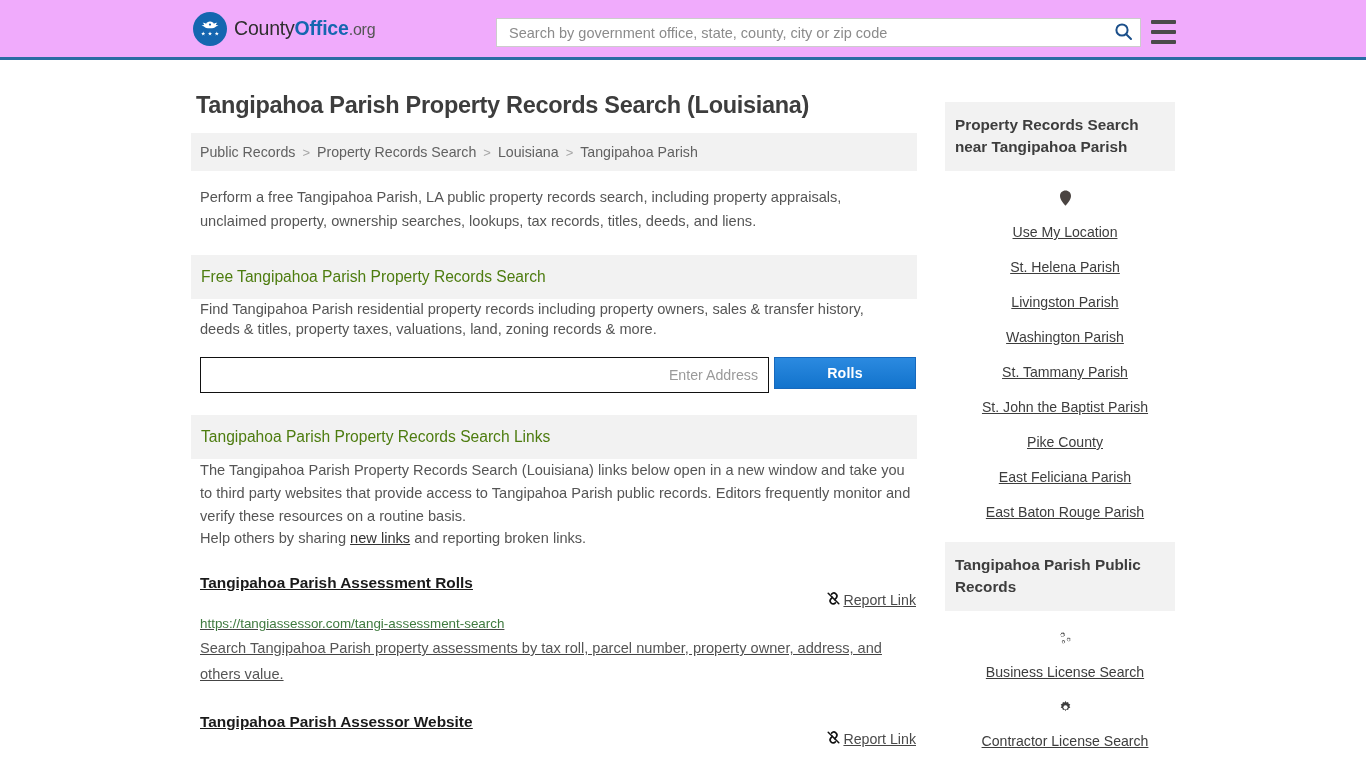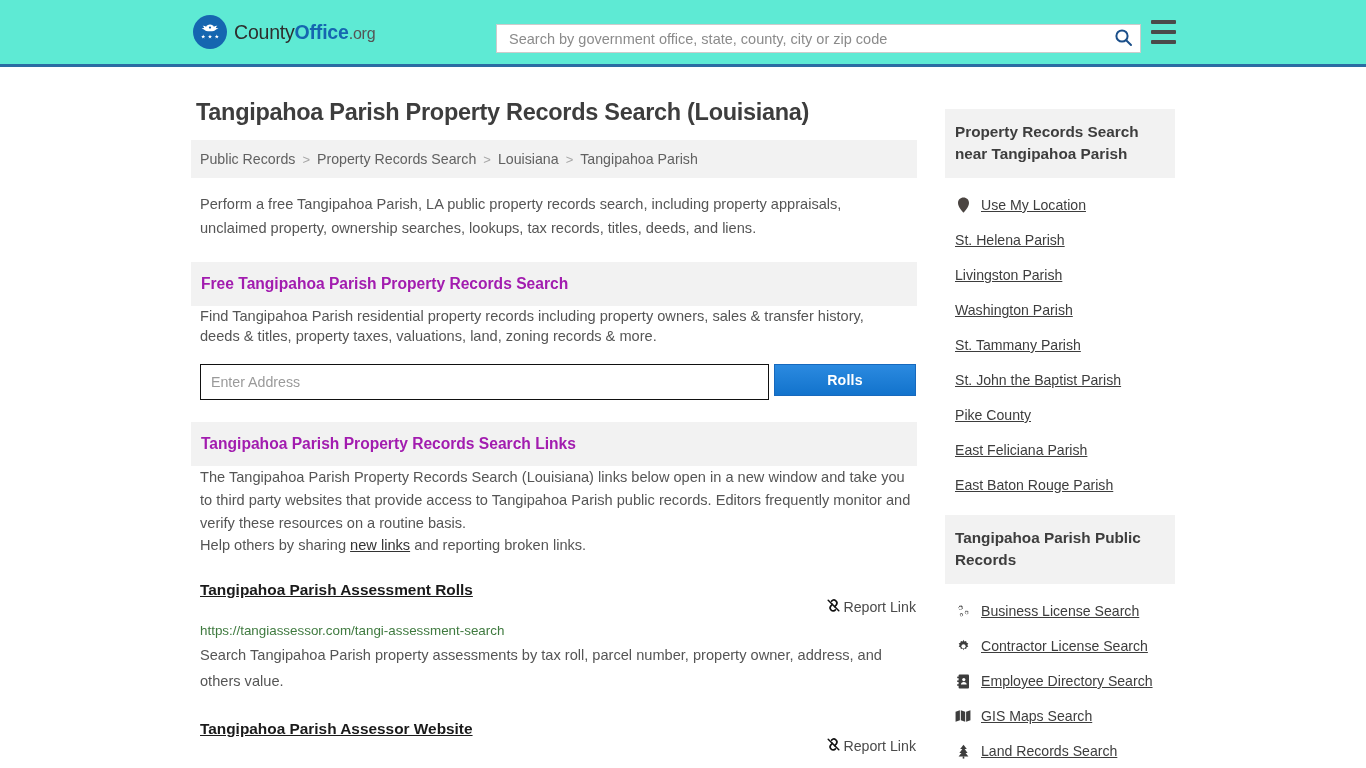--- a/index.html
+++ b/index.html
@@ -6,22 +6,22 @@
   html, body {
     width: 1366px; height: 768px;
     overflow: hidden;
     background: #ffffff;
     font-family: "Liberation Sans", sans-serif;
     color: #444444;
   }
 
   
   .site-header {
-    height: 67px;
-    background: #5eead4;
+    height: 60px;
+    background: #f0abfc;
     border-bottom: 3px solid #2b6ca3;
     display: flex;
     align-items: center;
     position: relative;
   }
   .brand {
     display: flex;
     align-items: center;
     margin-left: 193px;
     gap: 7px;
@@ -40,21 +40,21 @@
     font-size: 19.5px;
     letter-spacing: -0.2px;
     white-space: nowrap;
   }
   .brand-text .t1 { color: #2e2e2e; font-weight: 400; }
   .brand-text .t2 { color: #1566b0; font-weight: 700; }
   .brand-text .t3 { color: #555555; font-weight: 400; font-size: 16px; }
 
   .header-search {
     position: absolute;
-    left: 496px; top: 24px;
+    left: 496px; top: 18px;
     width: 645px; height: 29px;
     background: #ffffff;
     border: 1px solid #cccccc;
     display: flex; align-items: center;
   }
   .header-search input {
     flex: 1 1 auto;
     height: 100%;
     border: none; outline: none;
     padding: 0 12px;
@@ -130,22 +130,22 @@
     color: #555555;
     margin: 14px 0 0 9px;
     width: 700px;
   }
 
   
   .sec-head {
     background: #f2f2f2;
     padding: 13px 0 13px 10px;
     font-size: 15.6px;
-    font-weight: 700;
-    color: #a21caf;
+    font-weight: 400;
+    color: #4d7c0f;
     margin-top: 22px;
   }
 
   .sec-body { padding: 0 0 0 9px; }
   .sec-body p {
     font-size: 14.6px;
     line-height: 20px;
     color: #555555;
     width: 706px;
   }
@@ -159,20 +159,21 @@
     width: 716px;
   }
   .form-row input[type="text"] {
     width: 573px; height: 36px;
     border: 1px solid #111111;
     outline: none;
     padding: 16px 10px;
     font-size: 14.2px;
     font-family: "Liberation Sans", sans-serif;
     color: #333333;
+    text-align: right;
   }
   .form-row input::placeholder { color: #9a9a9a; }
   .btn-search {
     width: 143px; height: 32px;
     margin-left: 5px;
     border: 1px solid #1769bd;
     background: linear-gradient(#2b8ae0, #1273cc);
     color: #ffffff;
     font-size: 14.2px;
     font-weight: 700;
@@ -187,20 +188,21 @@
     width: 725px;
     margin: 8px 0 0 9px;
   }
   .fineprint a { color: #444444; text-decoration: underline; }
 
   
   .link-item {
     margin: 26px 0 0 9px;
     width: 716px;
     position: relative;
+    text-decoration: underline;
   }
   .link-item .row-top {
     display: flex;
     align-items: flex-start;
     justify-content: space-between;
   }
   .link-title {
     font-size: 15.4px;
     font-weight: 700;
     color: #1a1a1a;
@@ -241,22 +243,23 @@
     font-weight: 700;
     color: #3d3d3d;
     line-height: 22px;
   }
   .panel-list { padding: 0 0 0 10px; }
   .panel-list li {
     list-style: none;
     margin-top: 19px;
     display: flex;
     align-items: center;
-    gap: 10px;
+    gap: 18px;
     font-size: 14.1px;
+    flex-direction: column;
   }
   .panel-list li:first-child { margin-top: 19px; }
   .panel-list a {
     color: #3d3d3d;
     text-decoration: underline;
   }
   .pico {
     width: 16px; height: 16px;
     flex: 0 0 16px;
     display: flex; align-items: center; justify-content: center;

